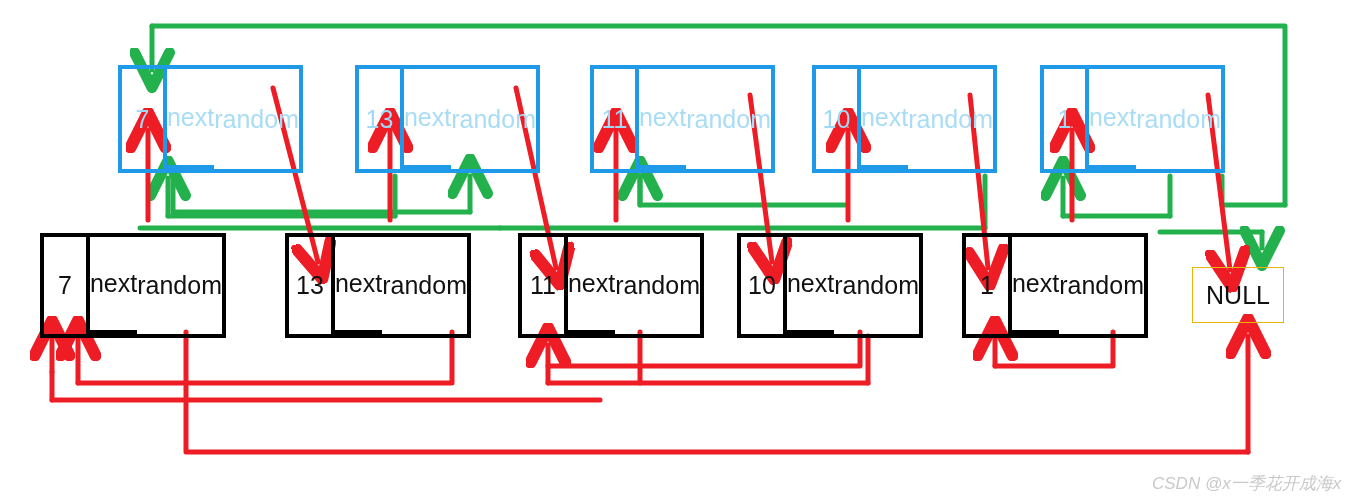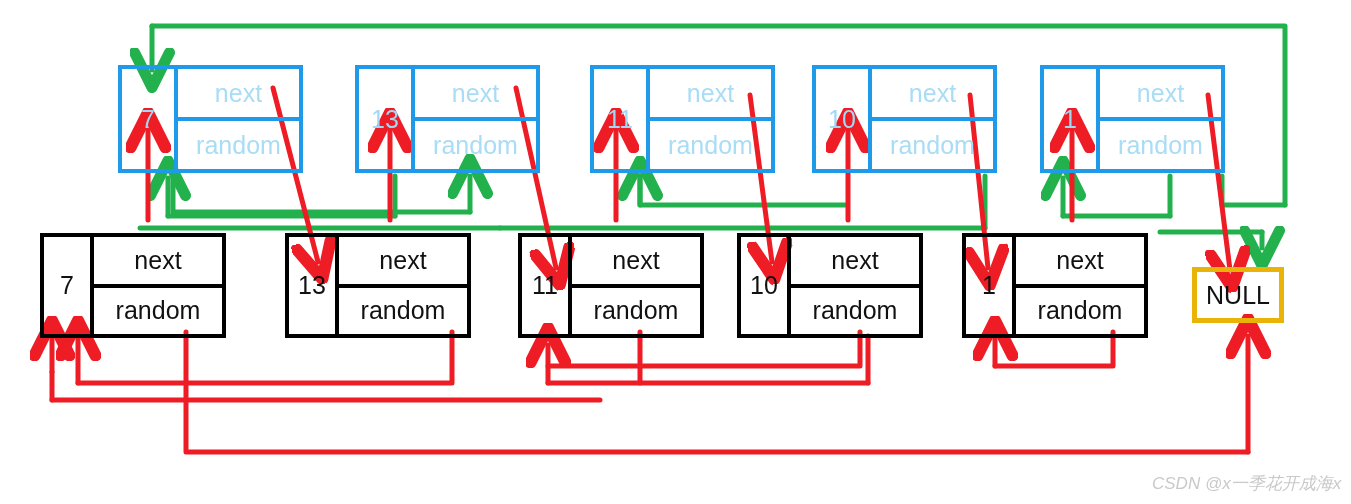--- a/index.html
+++ b/index.html
@@ -1,33 +1,33 @@
 <!DOCTYPE html>
 <html><head>
 <meta charset="utf-8">
 <style>
   html,body{margin:0;padding:0;background:#ffffff;}
   body{width:1351px;height:504px;overflow:hidden;font-family:"Liberation Sans",sans-serif;}
   #stage{position:relative;width:1351px;height:504px;background:#fff;}
   #wires{position:absolute;left:0;top:0;width:1351px;height:504px;}
   .node{position:absolute;box-sizing:border-box;display:flex;background:transparent;}
   .node .val{box-sizing:border-box;display:flex;align-items:center;justify-content:center;}
-  .node .fields{box-sizing:border-box;display:flex;flex-direction:column;flex:1;text-align:center;}
+  .node .fields{box-sizing:border-box;display:flex;flex-direction:row;flex:1;text-align:center;}
   .node .fields .cell{box-sizing:border-box;flex:1;display:flex;align-items:center;justify-content:center;}
   
   .blue{border:4px solid #1e9ae8;}
   .blue .val{width:56px;border-right:4px solid #1e9ae8;color:#9fd9f5;font-size:25px;}
   .blue .fields .cell{color:#a9dcf5;font-size:25px;}
   .blue .fields .cell.next{border-bottom:4px solid #1e9ae8;}
   
   .black{border:4px solid #000000;}
   .black .val{width:50px;border-right:4px solid #000;color:#111;font-size:25px;}
   .black .fields .cell{color:#111;font-size:25px;}
   .black .fields .cell.next{border-bottom:4px solid #000;}
-  .nullbox{position:absolute;box-sizing:border-box;border:5px solid #eab308;display:flex;
+  .nullbox{position:absolute;box-sizing:border-box;border:1px solid #eab308;display:flex;
            align-items:center;justify-content:center;color:#111;font-size:25px;background:transparent;}
   .watermark{position:absolute;color:#c9c9c9;font-size:17px;white-space:nowrap;}
 </style>
 </head>
 <body>
 
 <div id="stage">
 
   <svg id="wires" viewBox="0 0 1351 504" xmlns="http://www.w3.org/2000/svg">
     <defs>

